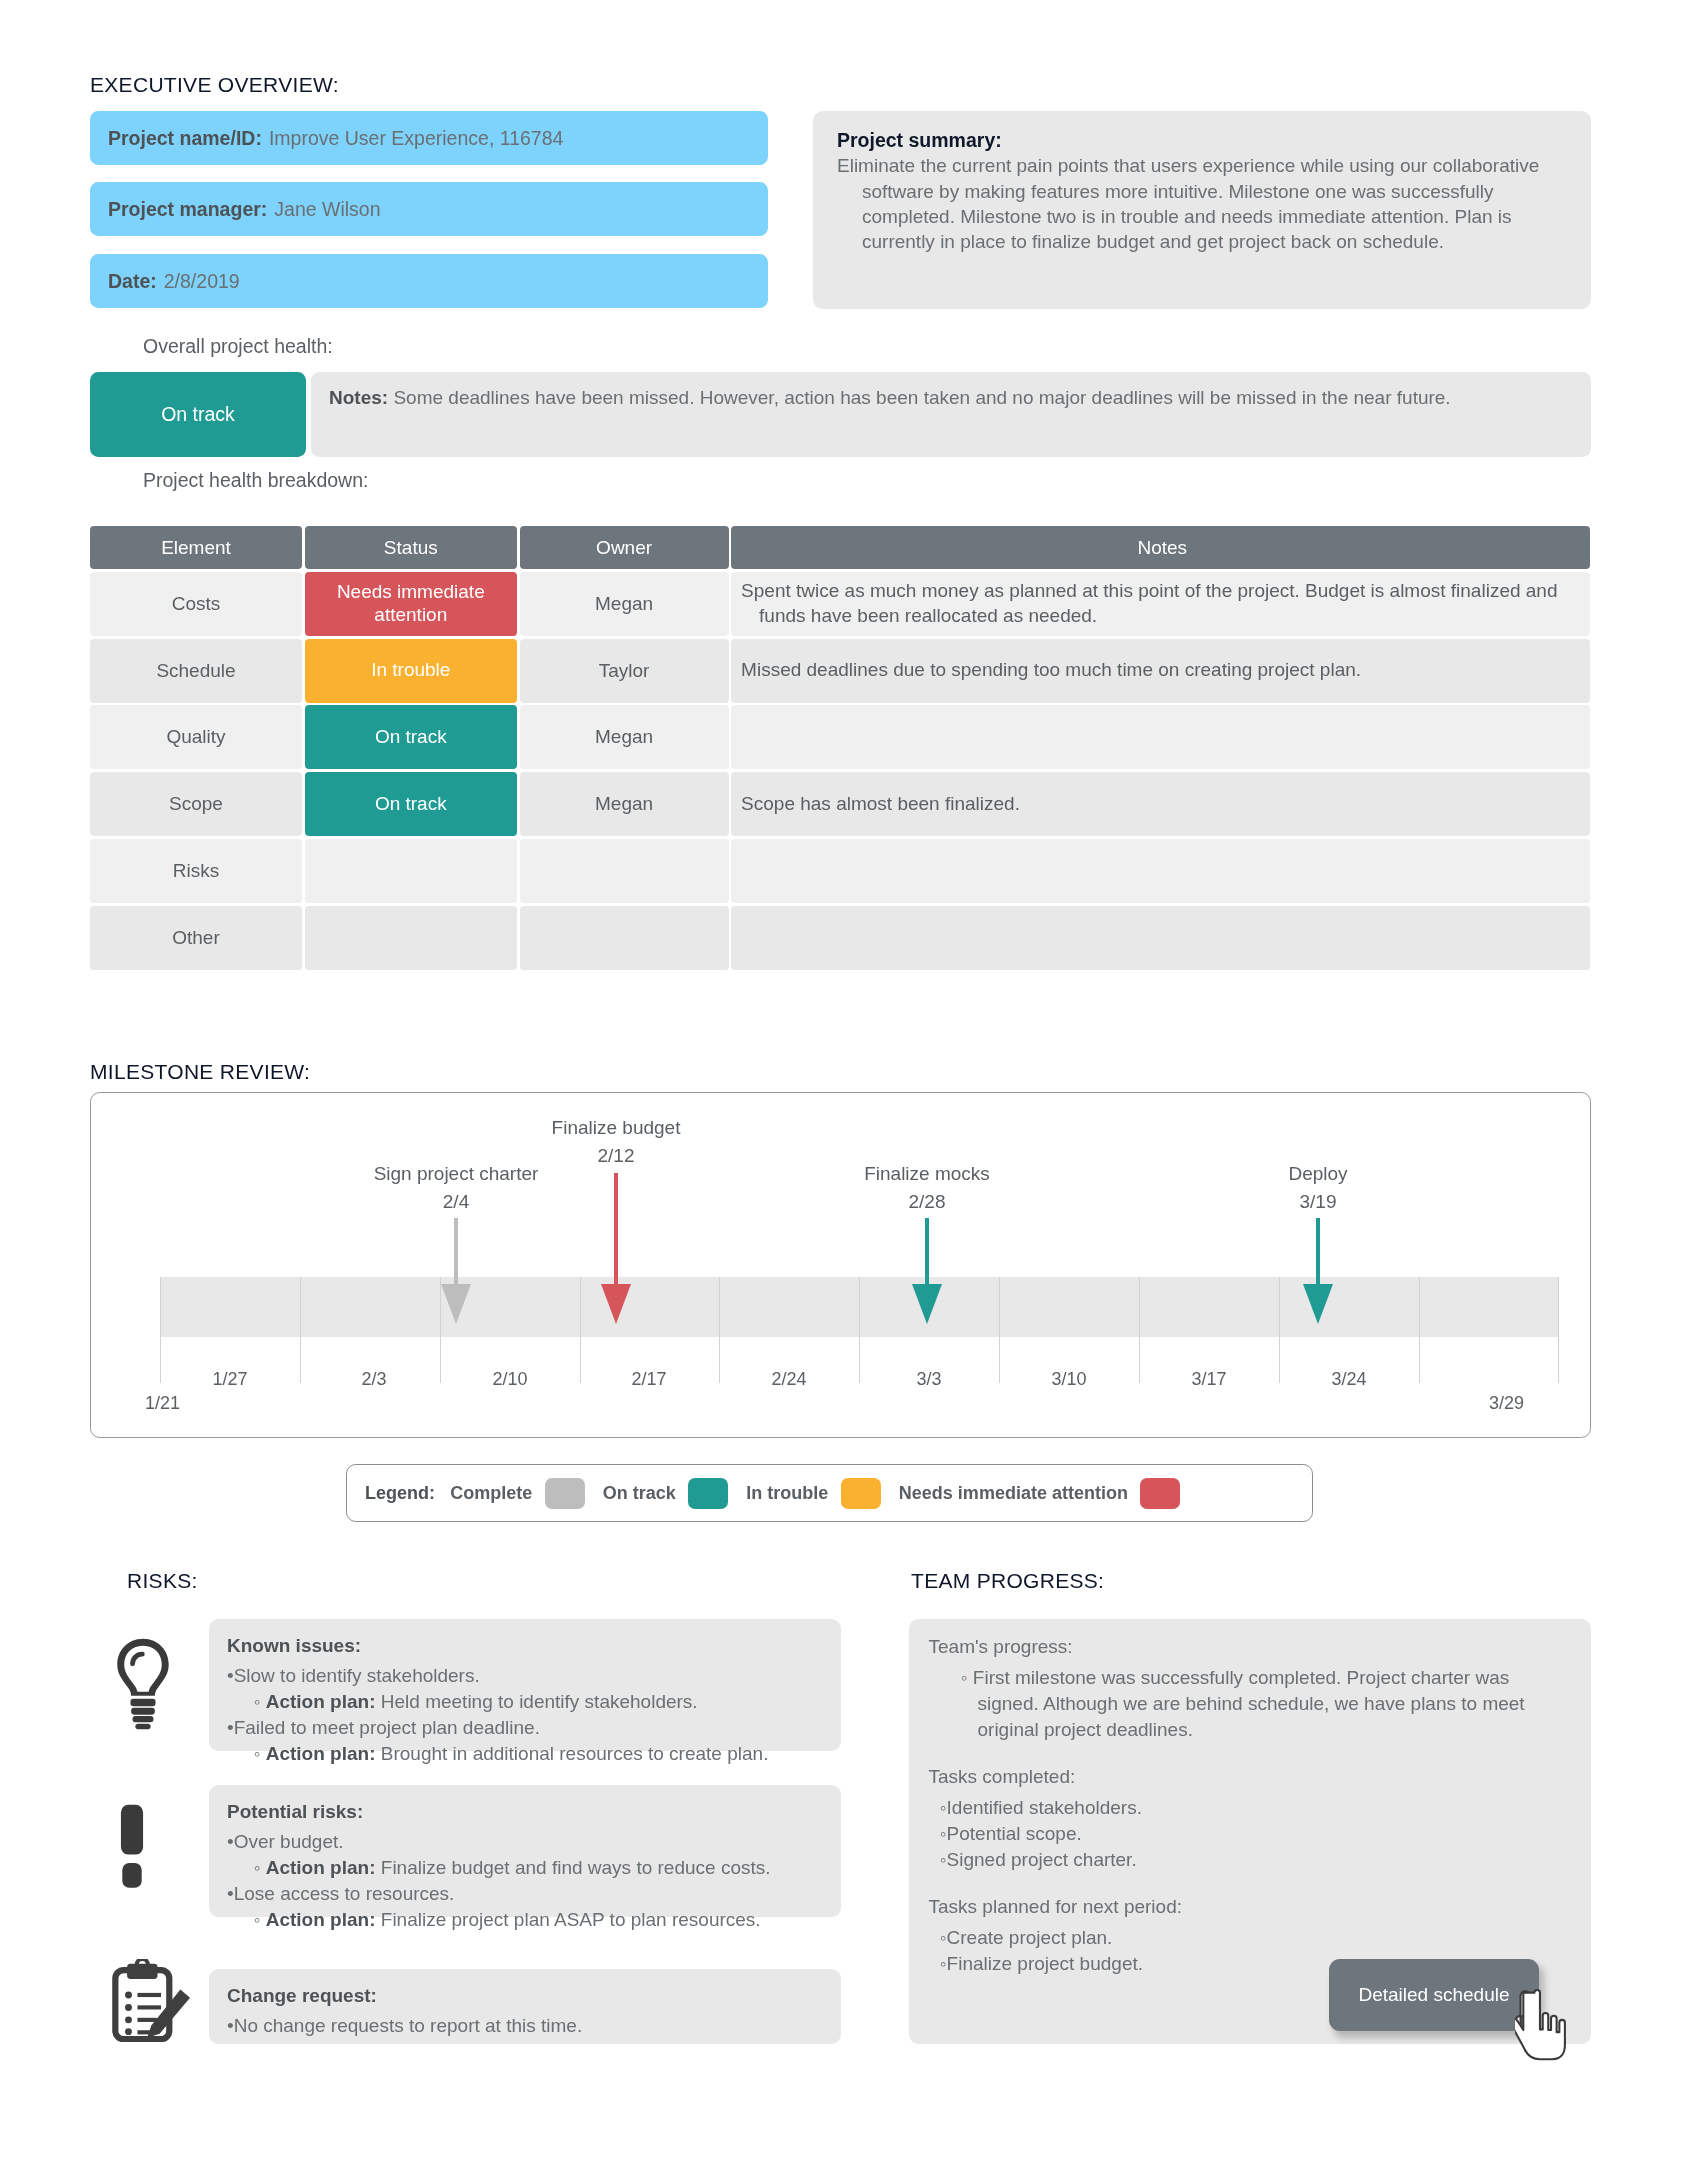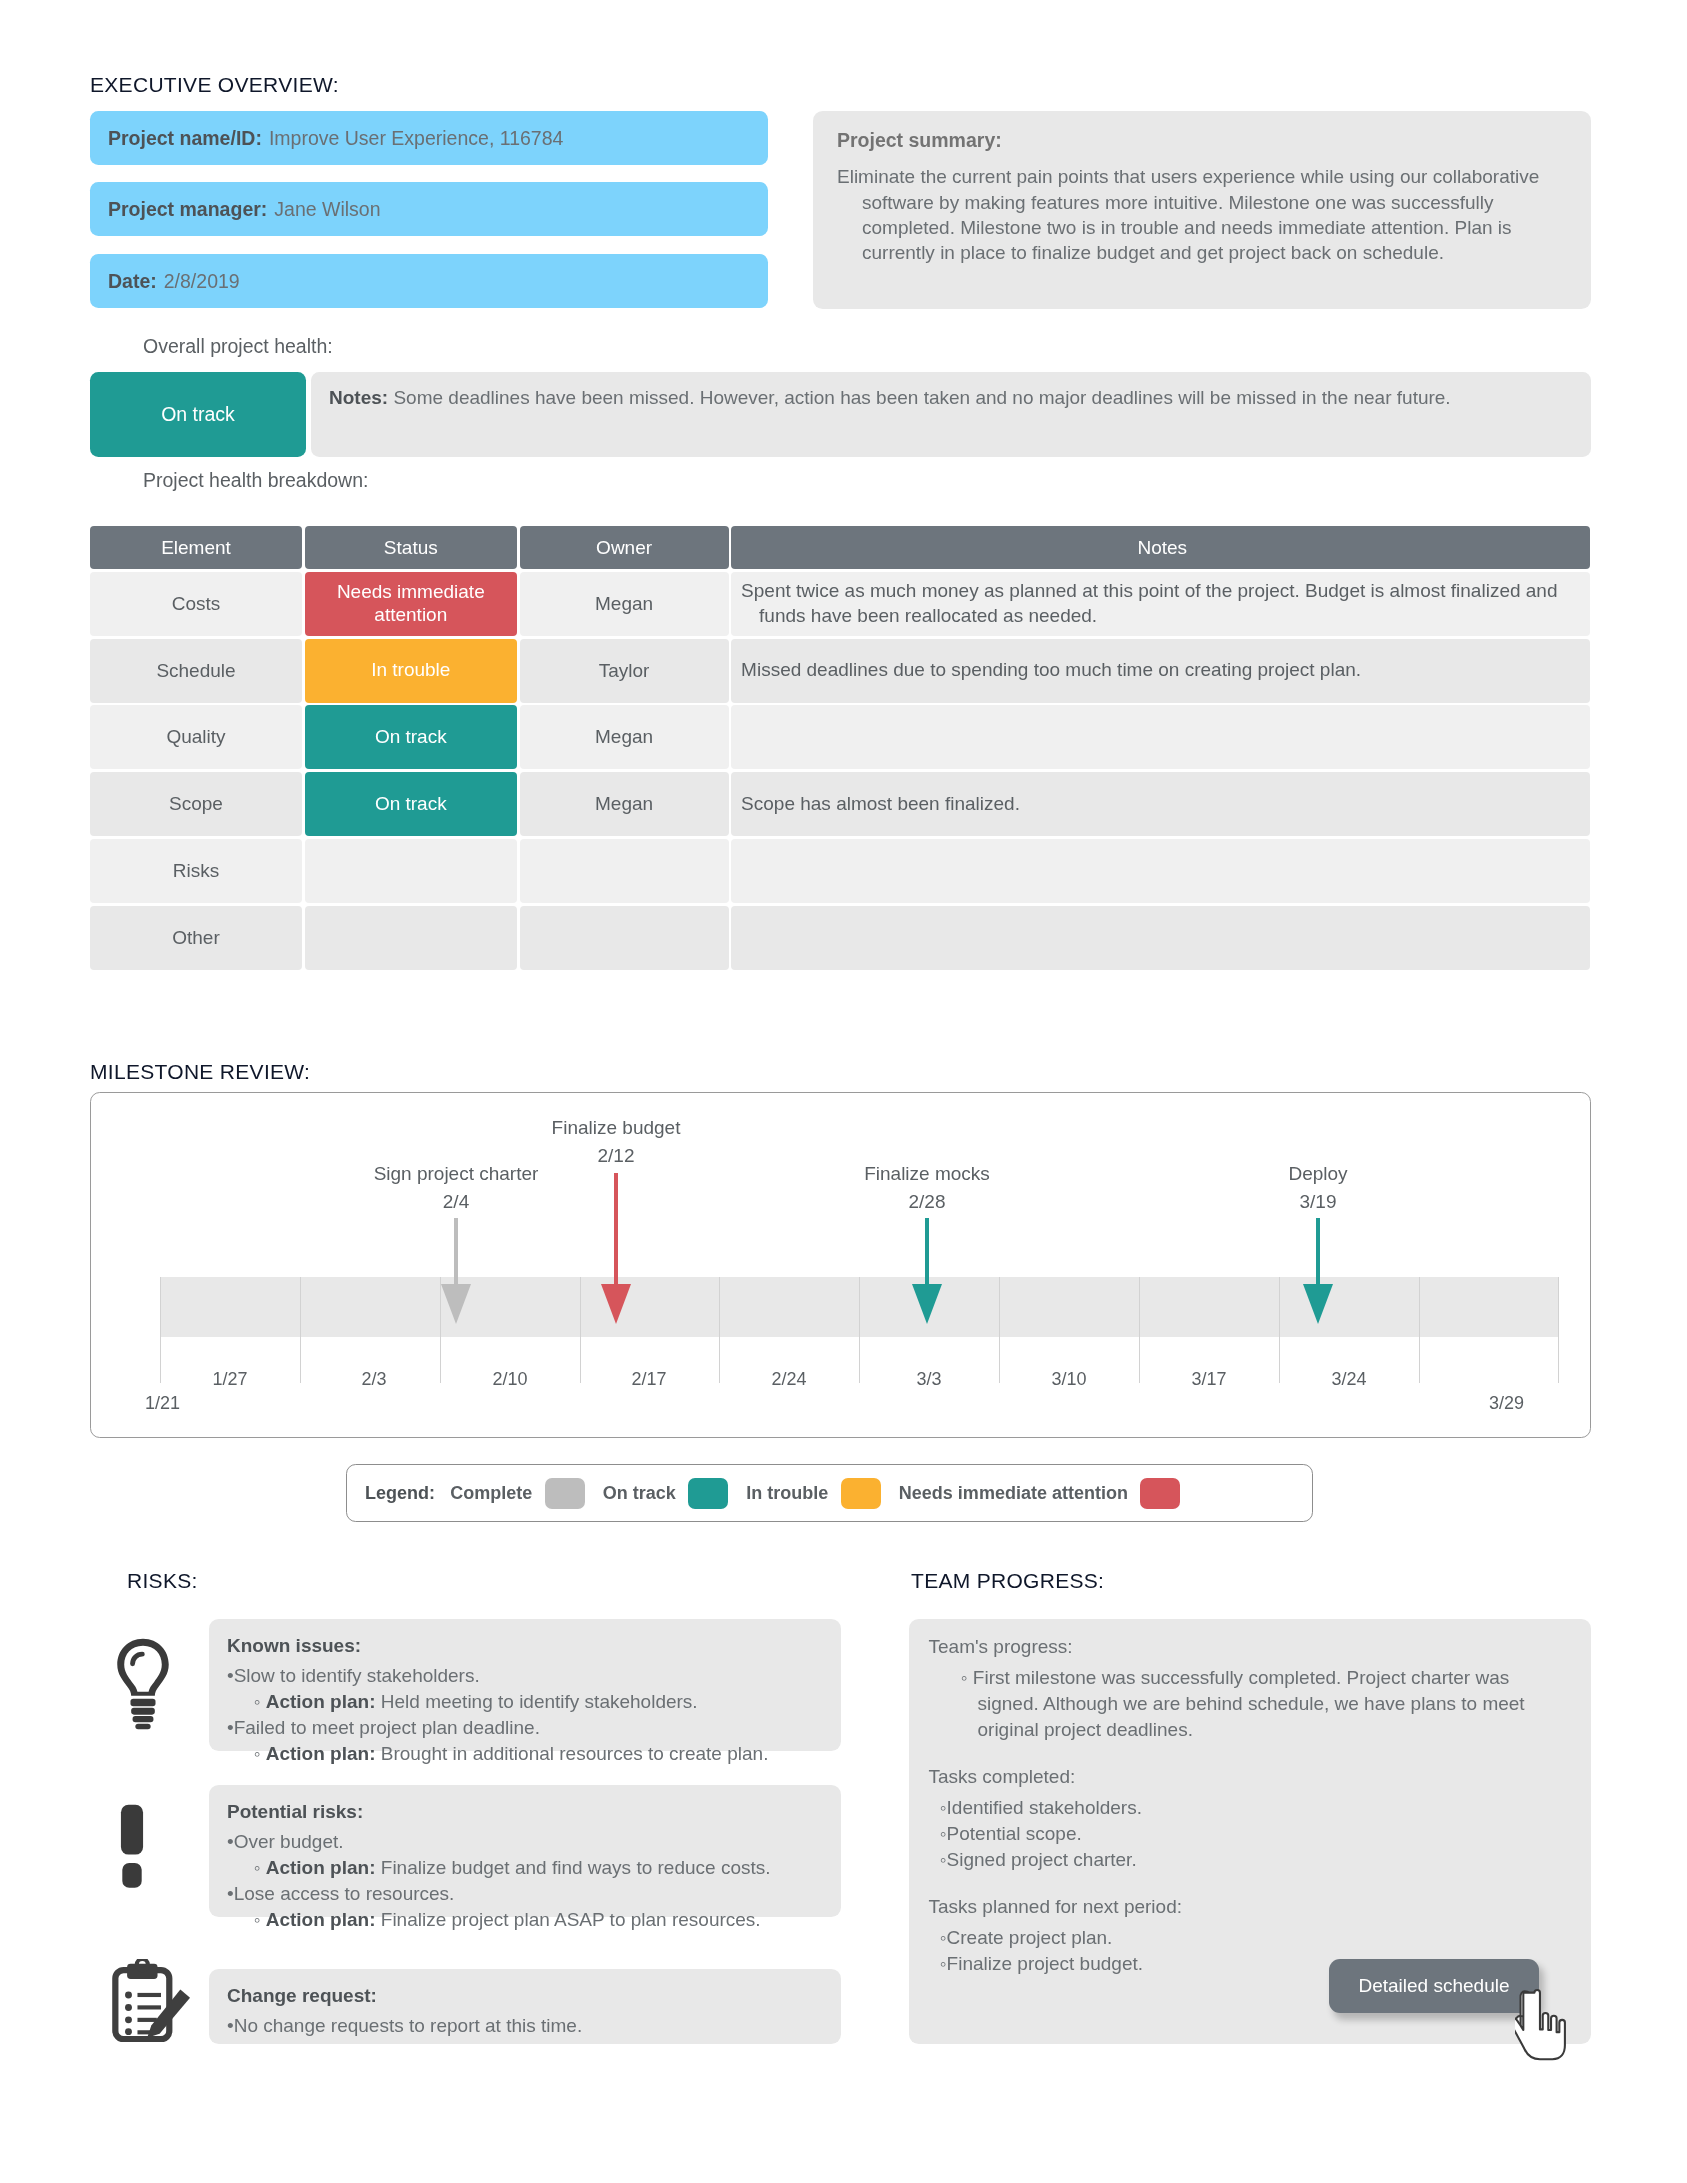--- a/index.html
+++ b/index.html
@@ -51,21 +51,21 @@
     position:absolute;
     left: 813px; top:111px;
     width: 778px; height: 198px;
     background:#e8e8e8;
     border-radius:9.7px;
     padding: 16.7px 24px;
     font-size: 19px;
     line-height: 1.32;
     color:#6a6f73;
   }
-  #summary-card .ttl { display:block; font-weight:bold; color:#737373; margin-bottom:11px; font-size:19.5px;}
+  #summary-card .ttl { display:block; font-weight:bold; color:#0f172a; margin-bottom:0; font-size:19.5px;}
   #summary-card .body { display:block; text-indent:0; padding-left:25px; text-indent:-25px; }
 
   
   #health-label { position:absolute; left:143px; top:335px; }
   #health-badge {
     position:absolute; left:90px; top:372px;
     width:216px; height:85px;
     background:#1f9b94;
     border-radius:8.3px;
     color:#ffffff;
@@ -225,21 +225,21 @@
     color:#6a6f73;
     line-height:1.38;
   }
   #team-card .grp { display:block; margin-bottom:4.2px; }
   #team-card .sub { display:block; padding-left:49px; text-indent:-16.7px; }
   #team-card .gap { display:block; height:21px; }
 
   #detailed-btn {
     position:absolute;
     left:1329px; top:1959px;
-    width: 210px; height:54px;
+    width: 210px; height:72px;
     background:#6d757d;
     border-radius:11px;
     color:#ffffff;
     font-size:19px;
     display:flex; align-items:center; justify-content:center;
     box-shadow: 4.2px 6.3px 7px rgba(0,0,0,.22);
   }
   #cursor { position:absolute; left:1515px; top:1987px; }
 </style>
 </head>

